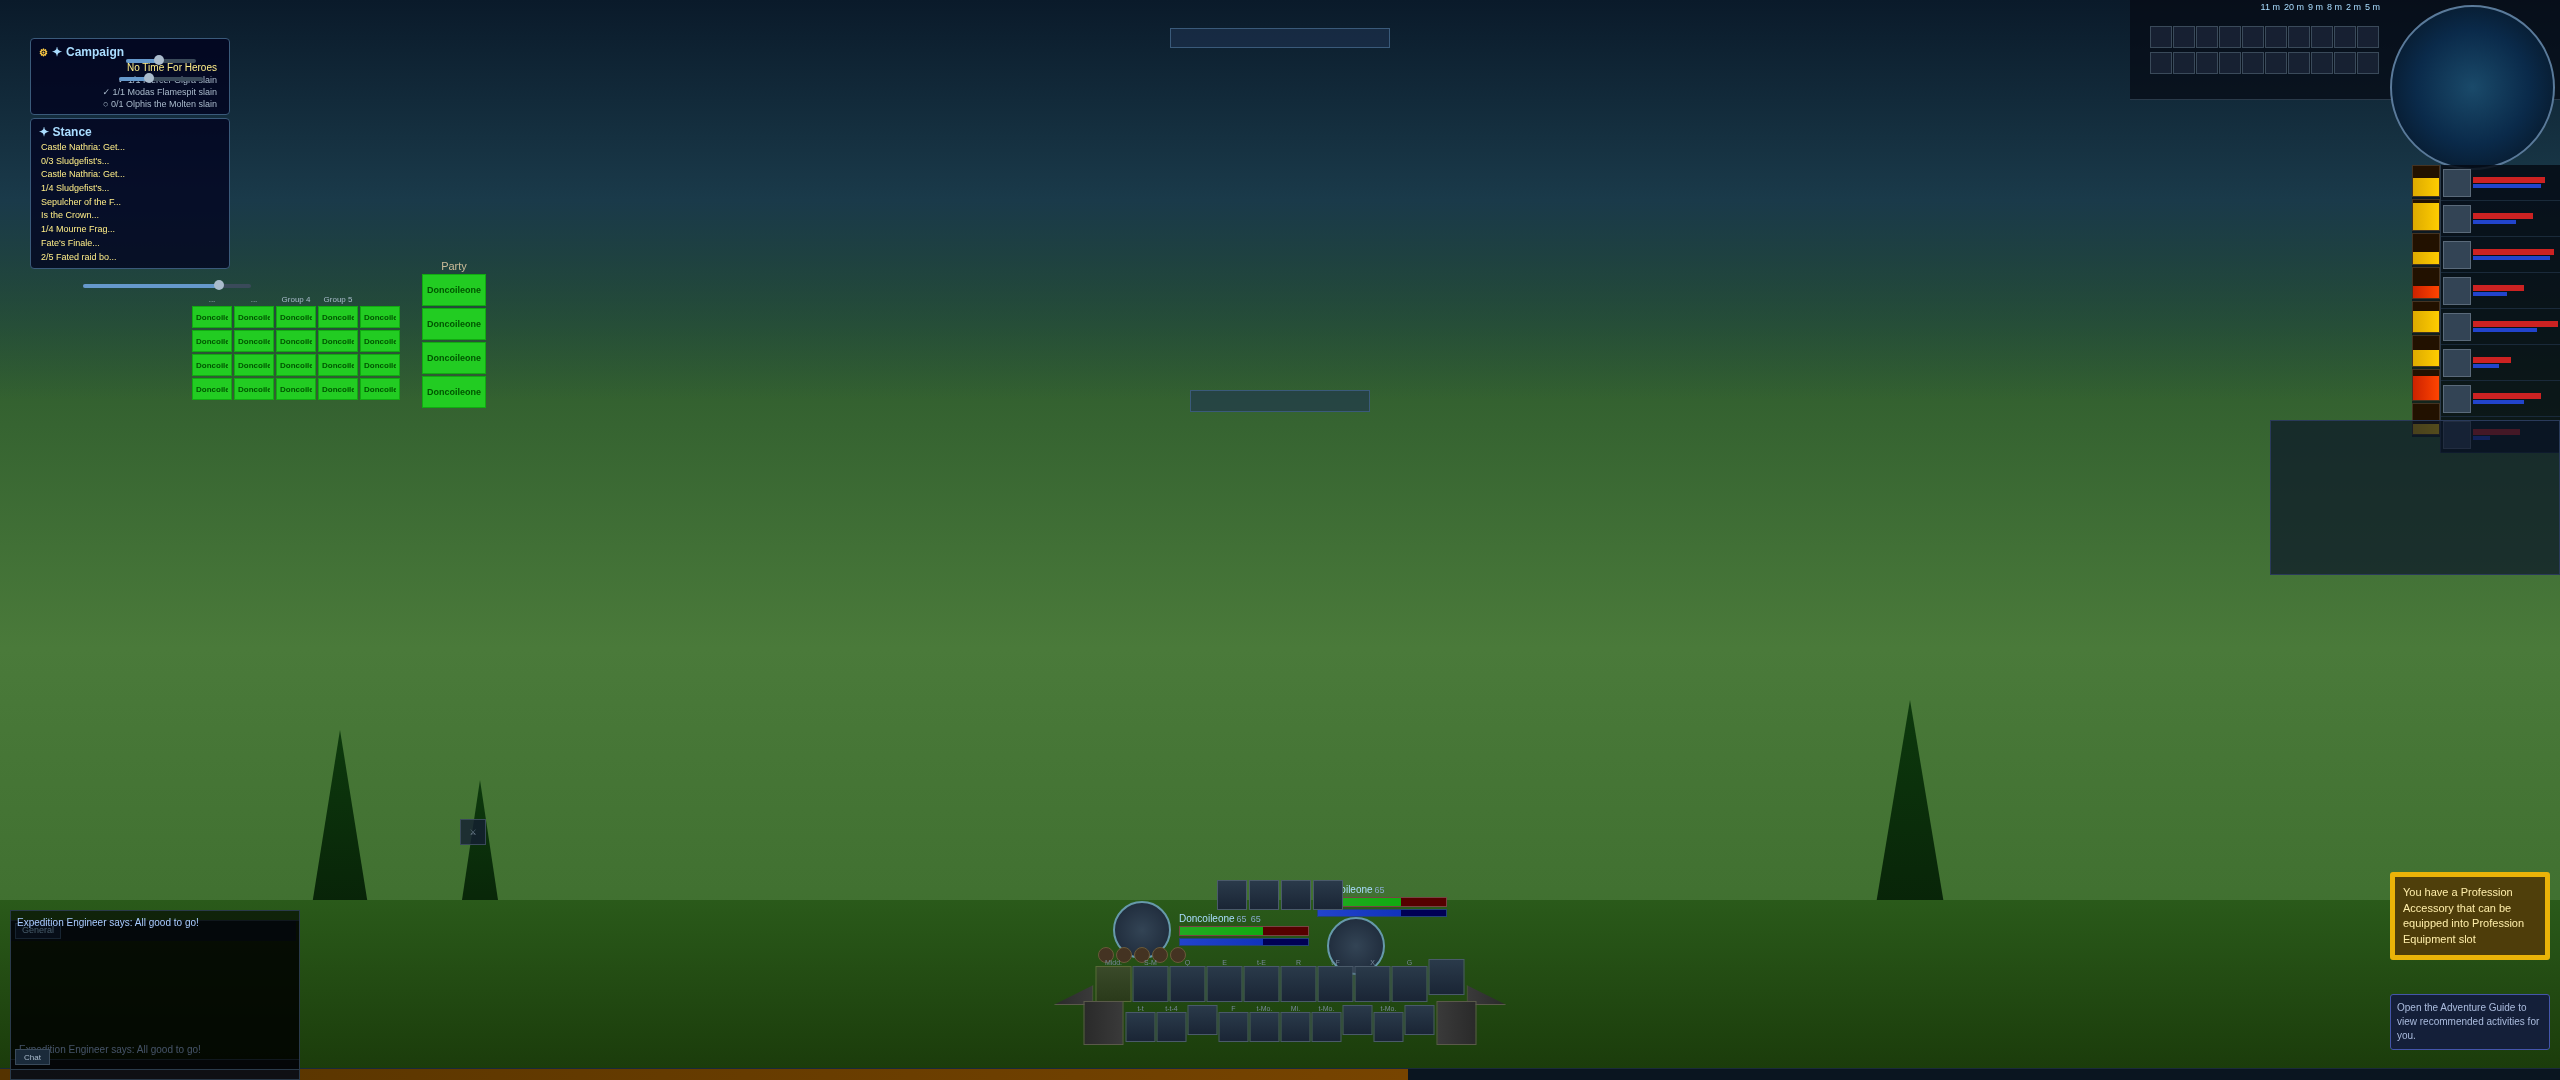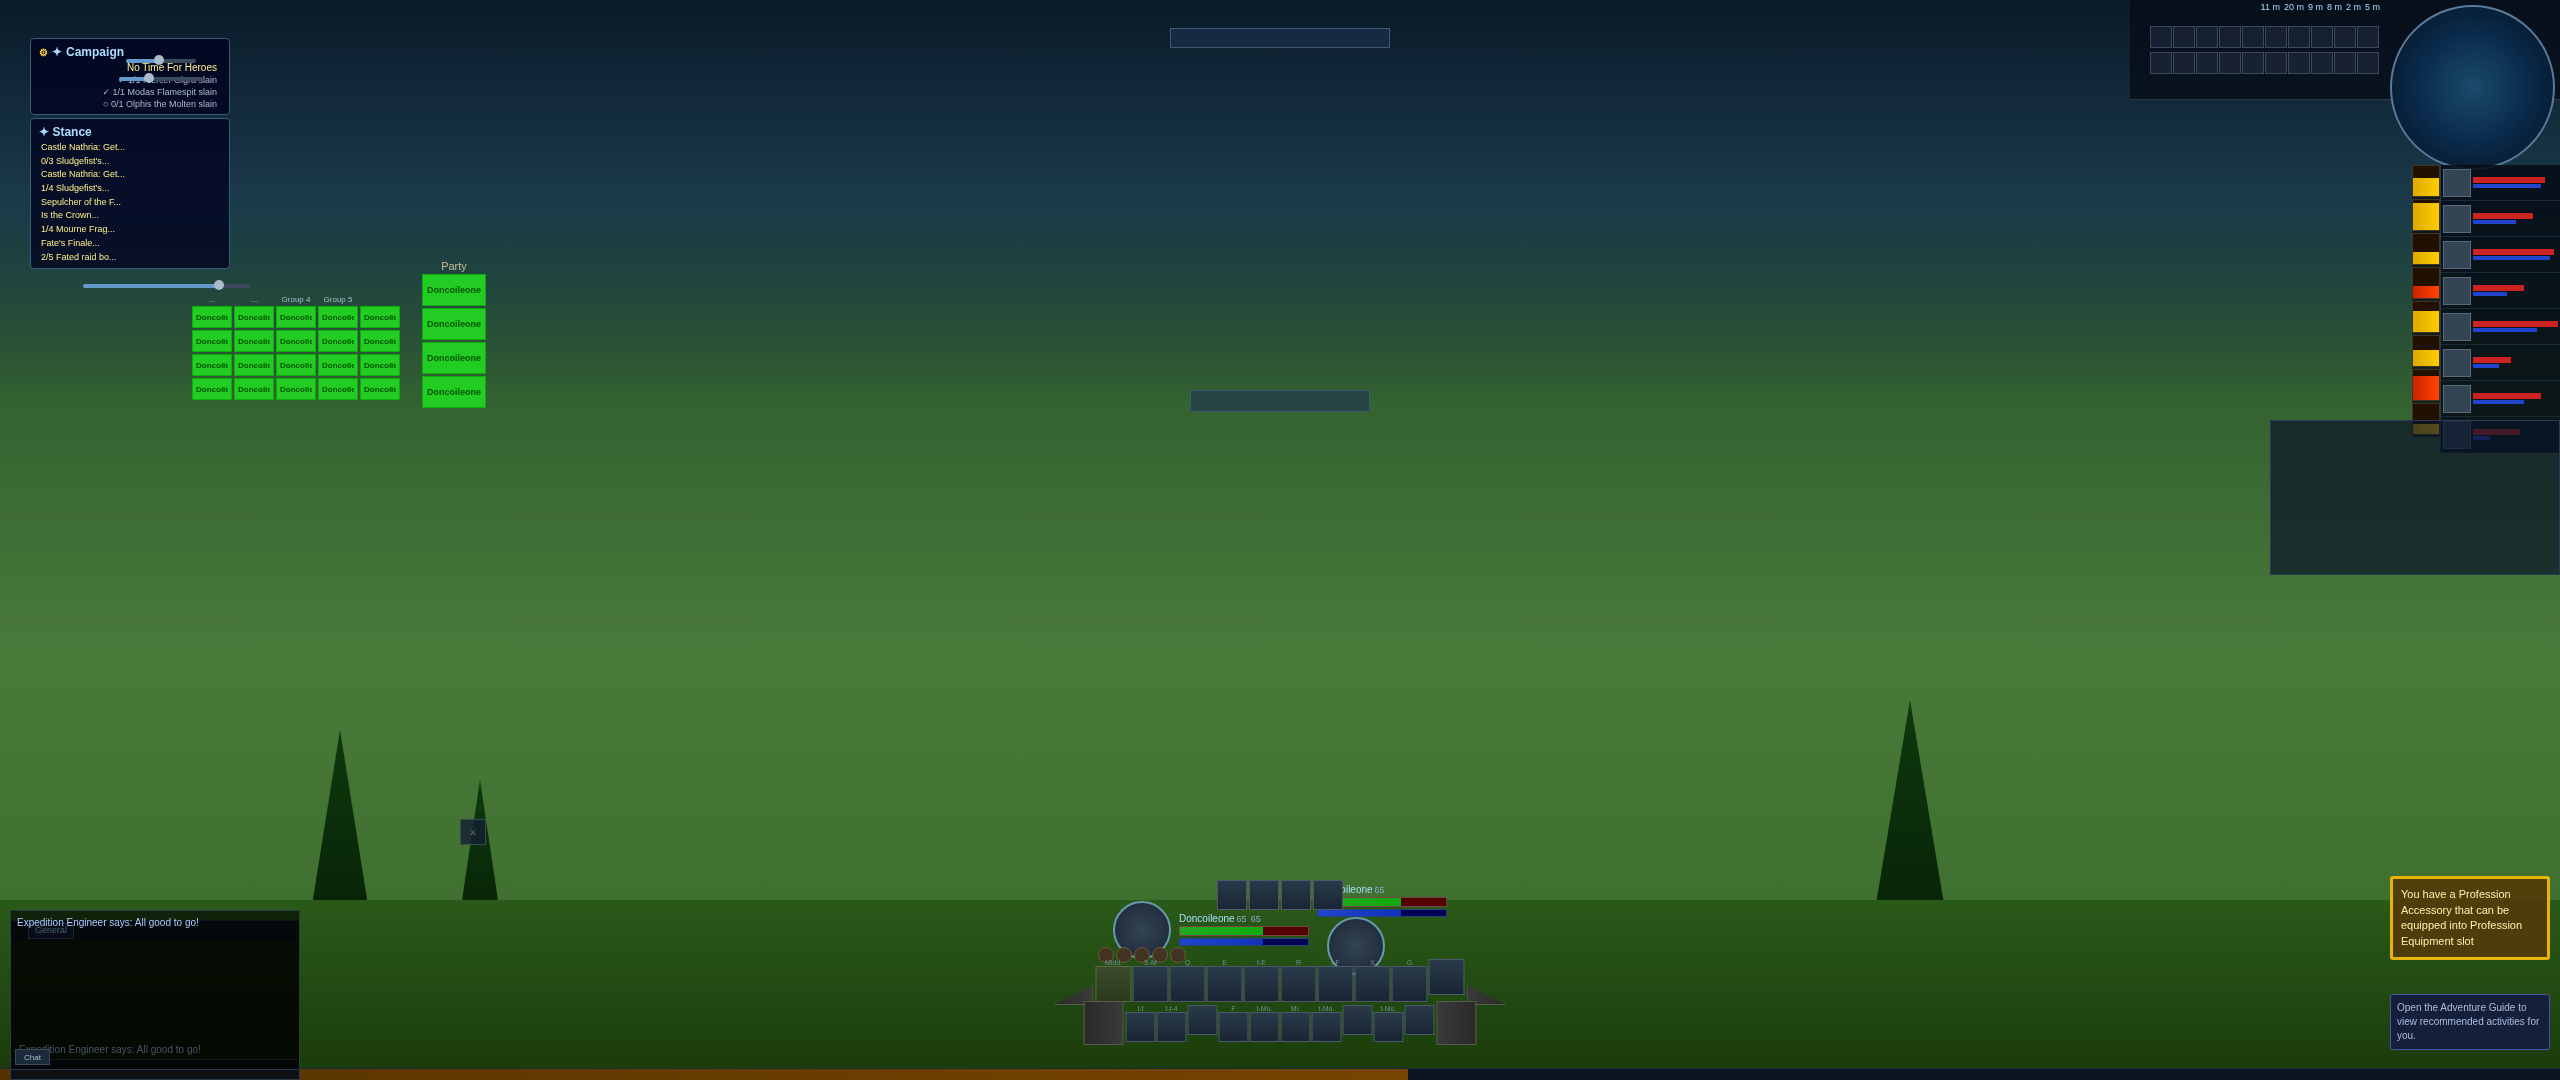--- a/index.html
+++ b/index.html
@@ -469,21 +469,21 @@
       cursor: pointer;
     }
 
     
     .notification-tooltip {
       position: absolute;
       right: 10px;
       bottom: 120px;
       width: 160px;
       background: rgba(80,60,10,0.95);
-      border: 3px solid #eab308;
+      border: 5px solid #eab308;
       padding: 8px;
       border-radius: 3px;
     }
     .notification-text {
       color: #ffeeaa;
       font-size: 11px;
       line-height: 1.4;
     }
 
     .notification-tooltip2 {
@@ -1202,21 +1202,21 @@
     </div>
   </div>
   <div style="width:40px;height:44px;background:linear-gradient(270deg,#2a2a2a,#3a3a3a);border:1px solid #5a5a4a"></div>
 </div>
 
 <div style="position:absolute;bottom:0;left:0;right:0;height:12px;background:#0a1520;border-top:1px solid #1a2a3a">
   <div style="height:100%;width:55%;background:linear-gradient(90deg,#553300,#774400)"></div>
 </div>
 
 <div class="chat-area">
-  <div style="position:absolute;top:0;left:0;right:3px;height:20px;background:rgba(10,20,35,0.8);display:flex;gap:4px;padding:2px 17px">
+  <div style="position:absolute;top:0;left:0;right:3px;height:20px;background:rgba(10,20,35,0.8);display:flex;gap:4px;padding:2px 4px">
     <span style="color:#aaddff;font-size:9px;background:rgba(20,40,70,0.8);padding:1px 6px;border:1px solid #3a5a7a;cursor:pointer">General</span>
   </div>
   <div class="chat-text">Expedition Engineer says: All good to go!</div>
   <div class="chat-input"></div>
 </div>
 
 <div style="position:absolute;left:10px;bottom:10px;width:290px;height:160px;background:rgba(0,0,0,0.6);border:1px solid #2a3a4a">
   <div style="padding:6px;color:#aaccff;font-size:10px">Expedition Engineer says: All good to go!</div>
   <div style="position:absolute;bottom:4px;left:4px">
     <div style="width:35px;height:16px;background:#1a2a3a;border:1px solid #3a4a5a;display:flex;align-items:center;justify-content:center">

